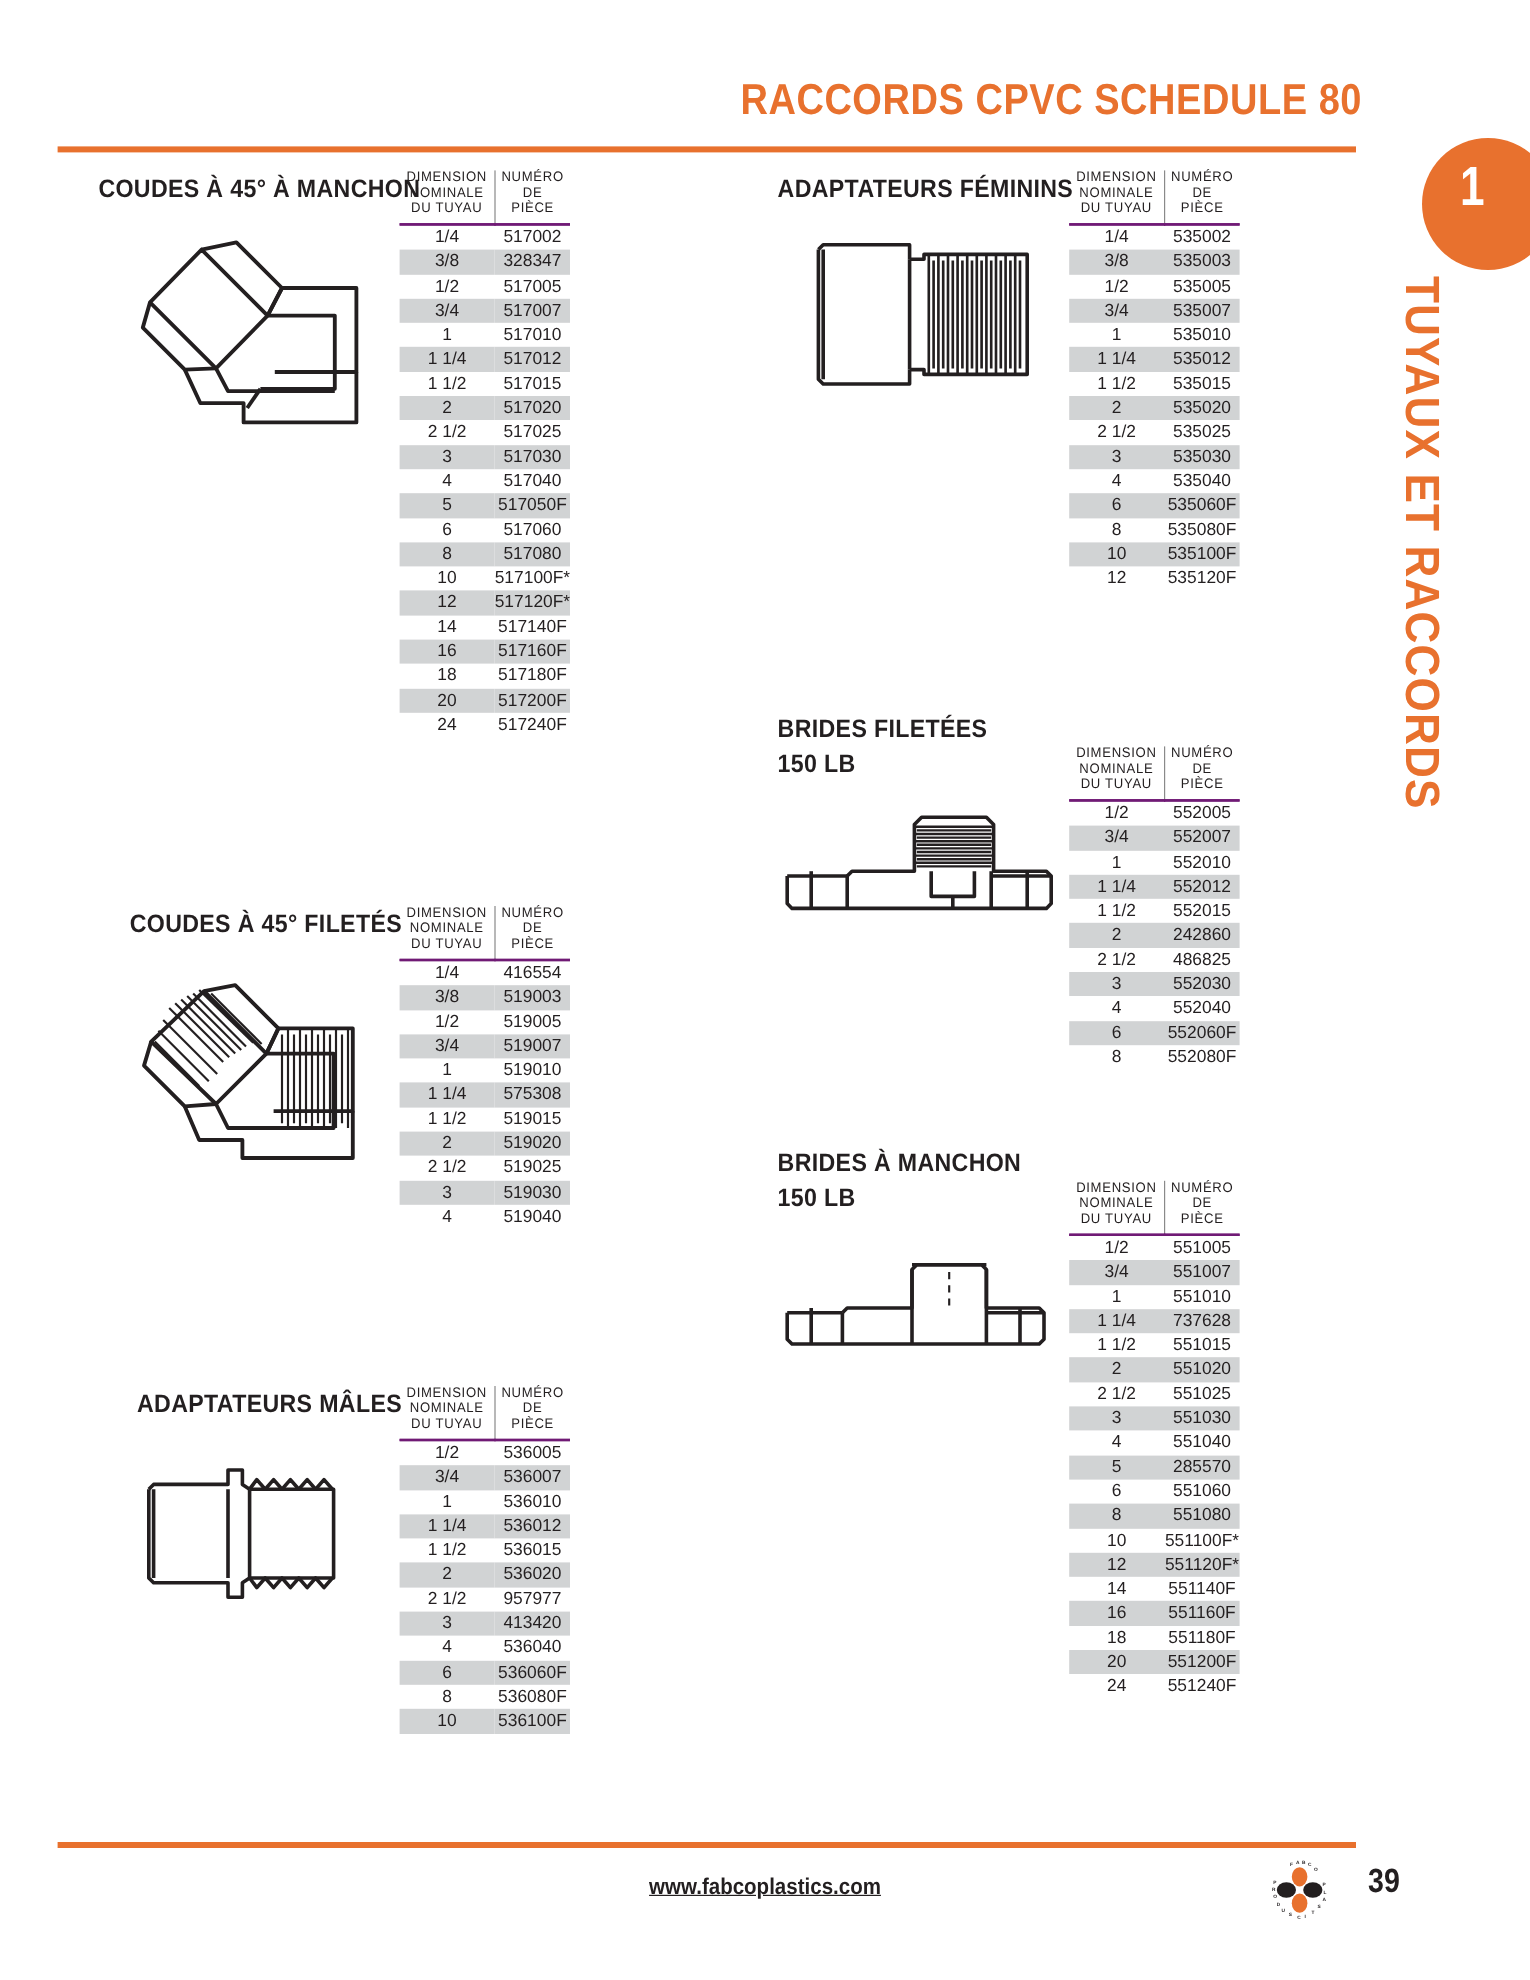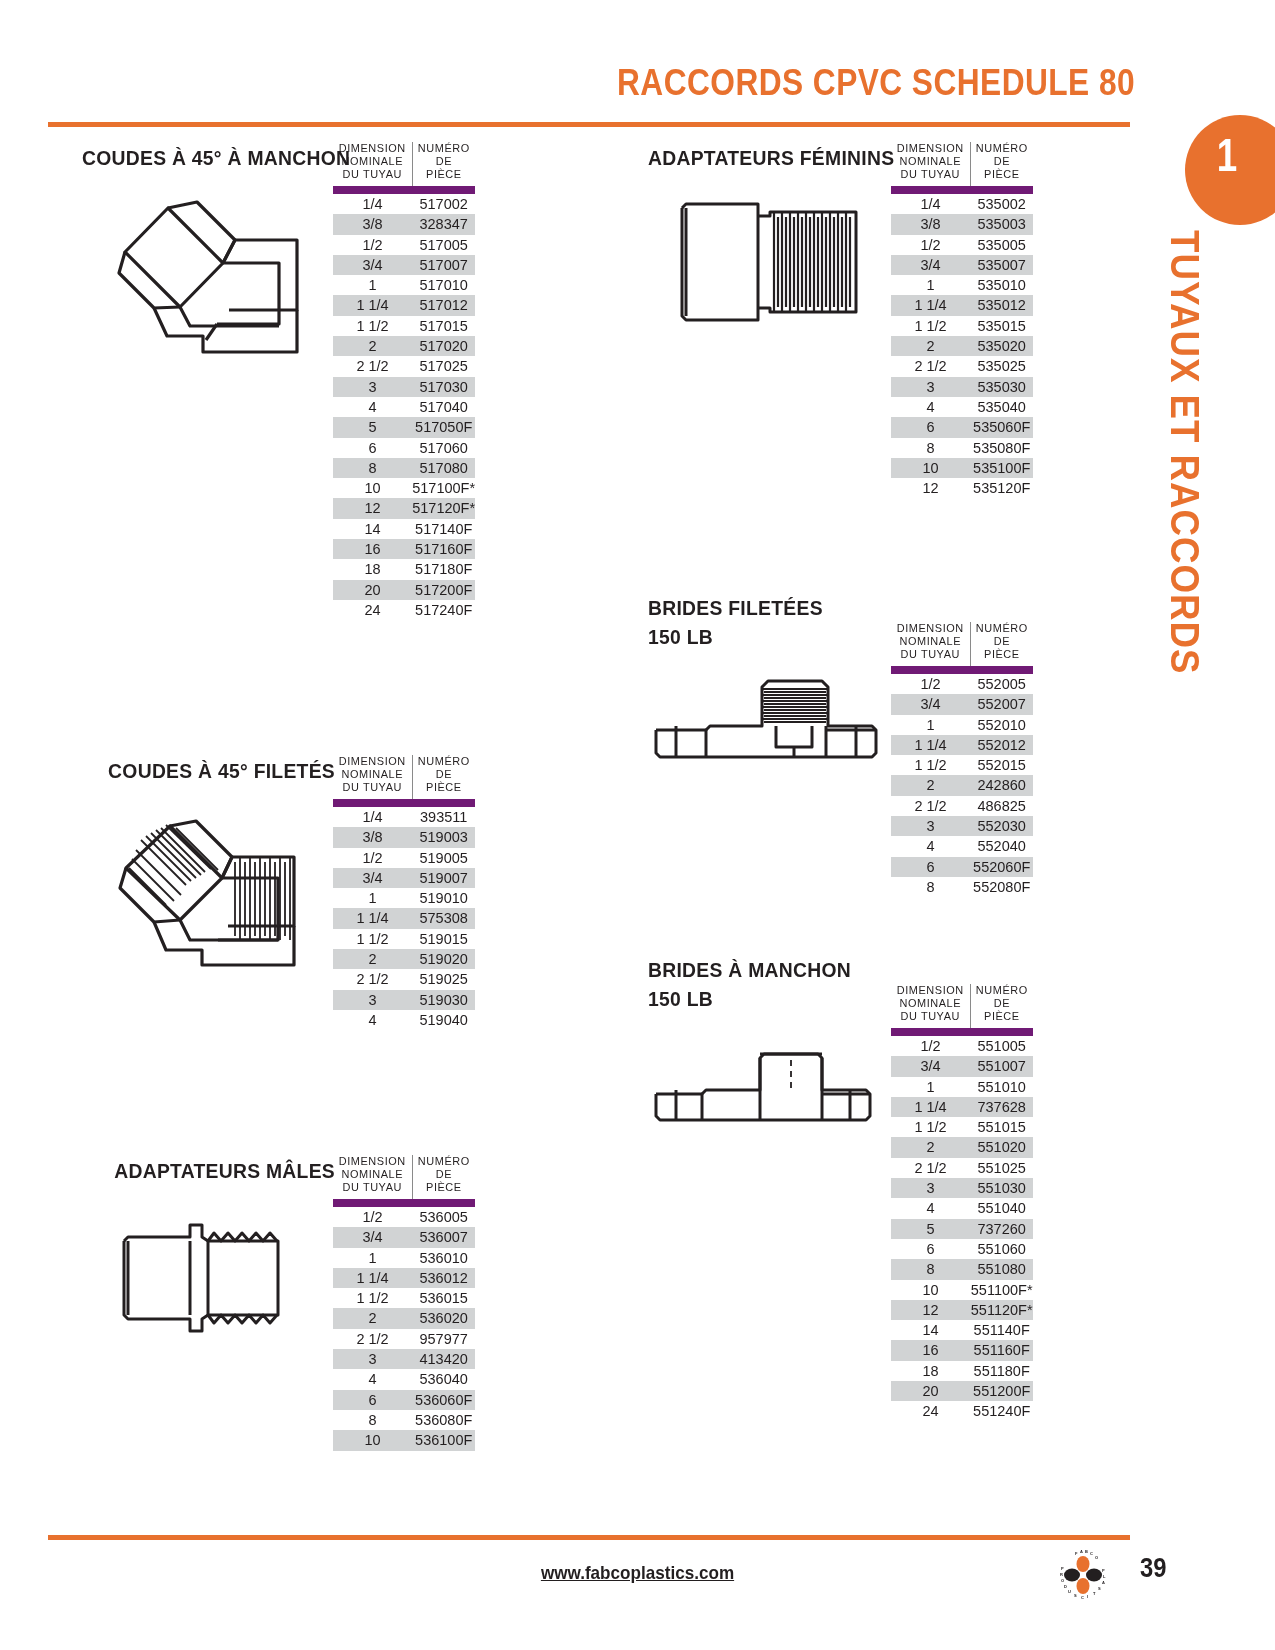--- a/index.html
+++ b/index.html
@@ -101,21 +101,21 @@
     font-weight:normal;
     letter-spacing:0.6px;
     color:#231f20;
     text-align:center;
     line-height:13px;
     padding:0 4px 5px 4px;
     vertical-align:bottom;
     transform:scaleX(0.95);
   }
   .tbl .hdr-cell.col1 { border-right:1px solid #8a8a8a; }
-  .tbl thead tr { border-bottom:8px solid #701a75; }
+  .tbl thead tr { border-bottom:2px solid #701a75; }
   .tbl td {
     font-family:"Liberation Sans", sans-serif;
     font-size:14.5px;
     color:#231f20;
     text-align:center;
     height:20.3px;
     line-height:20.3px;
     padding:0;
   }
   .tbl tbody tr.alt td { background:#d1d3d4; }
@@ -327,21 +327,21 @@
             <span>DIMENSION NOMINALE</span><br><span>DU TUYAU</span>
           </th>
           <th class="hdr-cell c-part">
             <span>NUMÉRO</span><br><span>DE PIÈCE</span>
           </th>
         </tr>
       </thead>
       <tbody>
           <tr>
             <td class="c-size">1/4</td>
-            <td class="c-part">393511</td>
+            <td class="c-part">416554</td>
           </tr>
           <tr class="alt">
             <td class="c-size">3/8</td>
             <td class="c-part">519003</td>
           </tr>
           <tr>
             <td class="c-size">1/2</td>
             <td class="c-part">519005</td>
           </tr>
           <tr class="alt">
@@ -726,21 +726,21 @@
           <tr class="alt">
             <td class="c-size">3</td>
             <td class="c-part">551030</td>
           </tr>
           <tr>
             <td class="c-size">4</td>
             <td class="c-part">551040</td>
           </tr>
           <tr class="alt">
             <td class="c-size">5</td>
-            <td class="c-part">737260</td>
+            <td class="c-part">285570</td>
           </tr>
           <tr>
             <td class="c-size">6</td>
             <td class="c-part">551060</td>
           </tr>
           <tr class="alt">
             <td class="c-size">8</td>
             <td class="c-part">551080</td>
           </tr>
           <tr>

